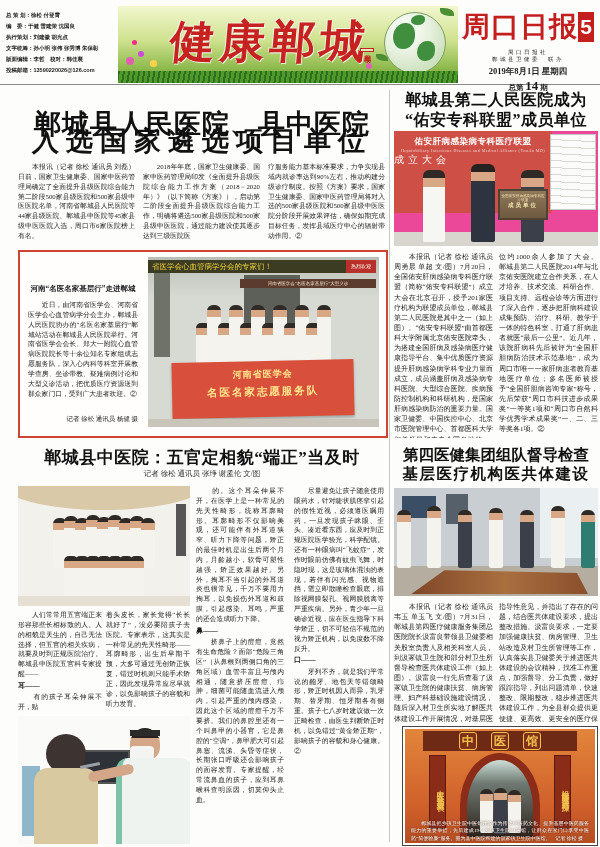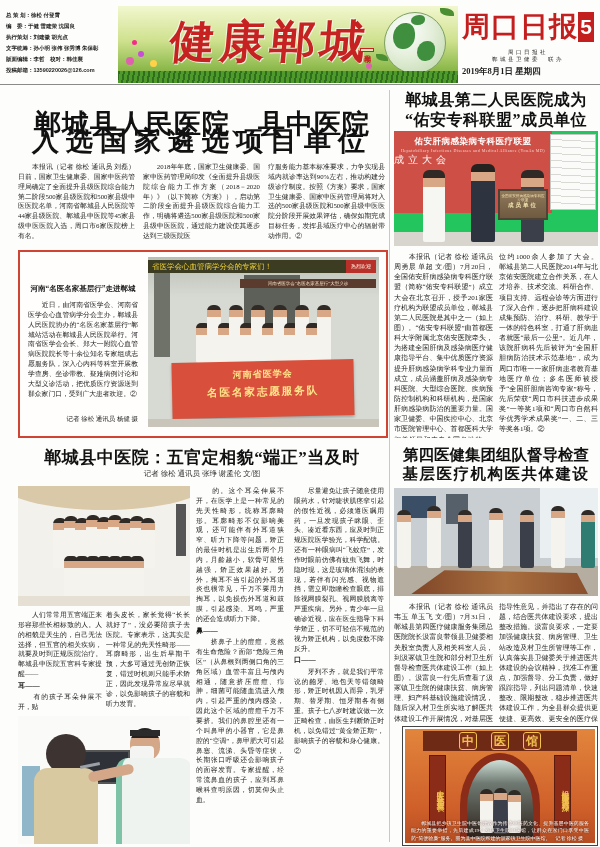--- a/index.html
+++ b/index.html
@@ -15,21 +15,21 @@
         transform:skewX(-5deg);white-space:nowrap;}
   .edition{writing-mode:vertical-rl;font-size:7px;color:#c62222;font-weight:bold;border:1px solid #c62222;padding:1px;background:rgba(255,255,255,.5);}
   .grass{background:repeating-linear-gradient(100deg,#2f6e1d 0 2px,#4e9a2a 2px 5px);}
   .flw{border-radius:50%;}
   .globe{border-radius:50%;background:radial-gradient(circle at 35% 30%,#ffffff 0%,#e4efda 45%,#bad5a6 100%);border:1px solid #7f9f63;overflow:hidden;}
   .land{position:absolute;background:#3f8f3f;border-radius:60% 40% 55% 45%;}
   .leaf{background:#4c8f33;border-radius:0 70% 0 70%;}
   .paper-name{font-size:28px;font-weight:bold;color:#c41f1f;letter-spacing:1px;white-space:nowrap;}
   .pagebox{background:#c41f1f;color:#fff;font:700 21px/30px "Liberation Sans",sans-serif;text-align:center;}
   .org-line{font-size:5.5px;letter-spacing:2.5px;color:#222;text-align:center;white-space:nowrap;}
-  .date-line{font-size:8.5px;font-weight:bold;white-space:nowrap;}
+  .date-line{font-size:8.5px;font-weight:bold;text-align:center;white-space:nowrap;}
   .issue-line{font-size:7.5px;font-weight:bold;text-align:center;}
   .issue-no{font-size:13px;}
   
   .hl{font-weight:bold;text-align:center;color:#111;white-space:nowrap;}
   .hl-main{font-size:27px;letter-spacing:1px;line-height:33px;}
   .hl-main2{font-size:27px;letter-spacing:7px;line-height:33px;}
   .hl-side{font-size:16px;line-height:20px;letter-spacing:0.5px;}
   .hl-w{font-size:17px;letter-spacing:0.5px;}
   .byline{font-size:7.5px;text-align:center;color:#333;}
   .c{font-size:6.8px;line-height:1.45;text-align:justify;overflow:hidden;color:#1c1c1c;}
@@ -108,34 +108,39 @@
   </div>
 
   <div class="ab" style="left:462px;top:8px;width:132px;">
     <div style="display:flex;align-items:center;justify-content:space-between;">
       <span class="paper-name">周口日报</span>
       <span class="pagebox" style="width:30px;height:30px;">5</span>
     </div>
     <div class="org-line" style="margin-top:3px;">周口日报社</div>
     <div class="org-line">郸城县卫健委　联办</div>
     <div class="date-line" style="margin-top:3px;">2019年8月1日 星期四</div>
+    <div class="issue-line">
+      <span>总第</span>
+      <span class="issue-no">14</span>
+      <span>期</span>
+    </div>
   </div>
 
   <div class="ab vrule" style="left:389px;top:90px;height:752px;"></div>
 
   <div class="ab hl hl-main" style="left:18px;top:108px;width:368px;">郸城县人民医院、县中医院</div>
   <div class="ab hl hl-main2" style="left:18px;top:125px;width:368px;">入选国家遴选项目单位</div>
   <div class="ab c" style="left:18px;top:162px;width:117px;height:84px;">　　本报讯（记者 徐松 通讯员 刘磊）日前，国家卫生健康委、国家中医药管理局确定了全面提升县级医院综合能力第二阶段500家县级医院和500家县级中医医院名单，河南省郸城县人民医院等44家县级医院、郸城县中医院等45家县级中医医院入选，周口市6家医院榜上有名。</div>
   <div class="ab c" style="left:143px;top:162px;width:117px;height:84px;">　　2018年年底，国家卫生健康委、国家中医药管理局印发《全面提升县级医院综合能力工作方案（2018－2020年）》（以下简称《方案》），启动第二阶段全面提升县级医院综合能力工作，明确将遴选500家县级医院和500家县级中医医院，通过能力建设使其逐步达到三级医院医</div>
   <div class="ab c" style="left:268px;top:162px;width:117px;height:84px;">疗服务能力基本标准要求，力争实现县域内就诊率达到90%左右，推动构建分级诊疗制度。按照《方案》要求，国家卫生健康委、国家中医药管理局将对入选的500家县级医院和500家县级中医医院分阶段开展效果评估，确保如期完成目标任务，发挥县域医疗中心的辐射带动作用。②</div>
 
   <div class="ab hl hl-side" style="left:394px;top:90px;width:204px;">郸城县第二人民医院成为</div>
   <div class="ab hl hl-side" style="left:394px;top:110px;width:204px;">“佑安专科联盟”成员单位</div>
 
-  <div class="ab photo" style="left:394px;top:131px;width:204px;height:115px;background:#22c55e;">
+  <div class="ab photo" style="left:394px;top:131px;width:204px;height:115px;background:#ec4899;">
     <div class="ab backdrop" style="left:0;top:0;width:158px;height:82px;">
       <div class="bd-title">佑安肝病感染病专科医疗联盟</div>
       <div class="bd-en">Hepatobiliary Infectious Diseases and Medical Alliance (YouAn MD)</div>
       <div class="bd-event">成立大会</div>
     </div>
     <div class="ab whiteboard" style="right:2px;top:3px;width:44px;height:74px;"></div>
     <div class="ab" style="left:0;bottom:0;width:100%;height:14px;background:#d8d5cf;"></div>
     <div class="ab person" style="left:30px;bottom:4px;height:72px;width:22px;background:linear-gradient(180deg,#2f2a26 0 8px,#d8a785 8px 17px,#f6f6f2 17px);"></div>
     <div class="ab person dk" style="left:78px;bottom:4px;height:78px;width:24px;background:linear-gradient(180deg,#26221f 0 8px,#d8a785 8px 17px,#2e3340 17px);"></div>
     <div class="ab person dk" style="left:128px;bottom:4px;height:72px;width:23px;background:linear-gradient(180deg,#2f2a26 0 8px,#d8a785 8px 17px,#3a3f4a 17px);"></div>

